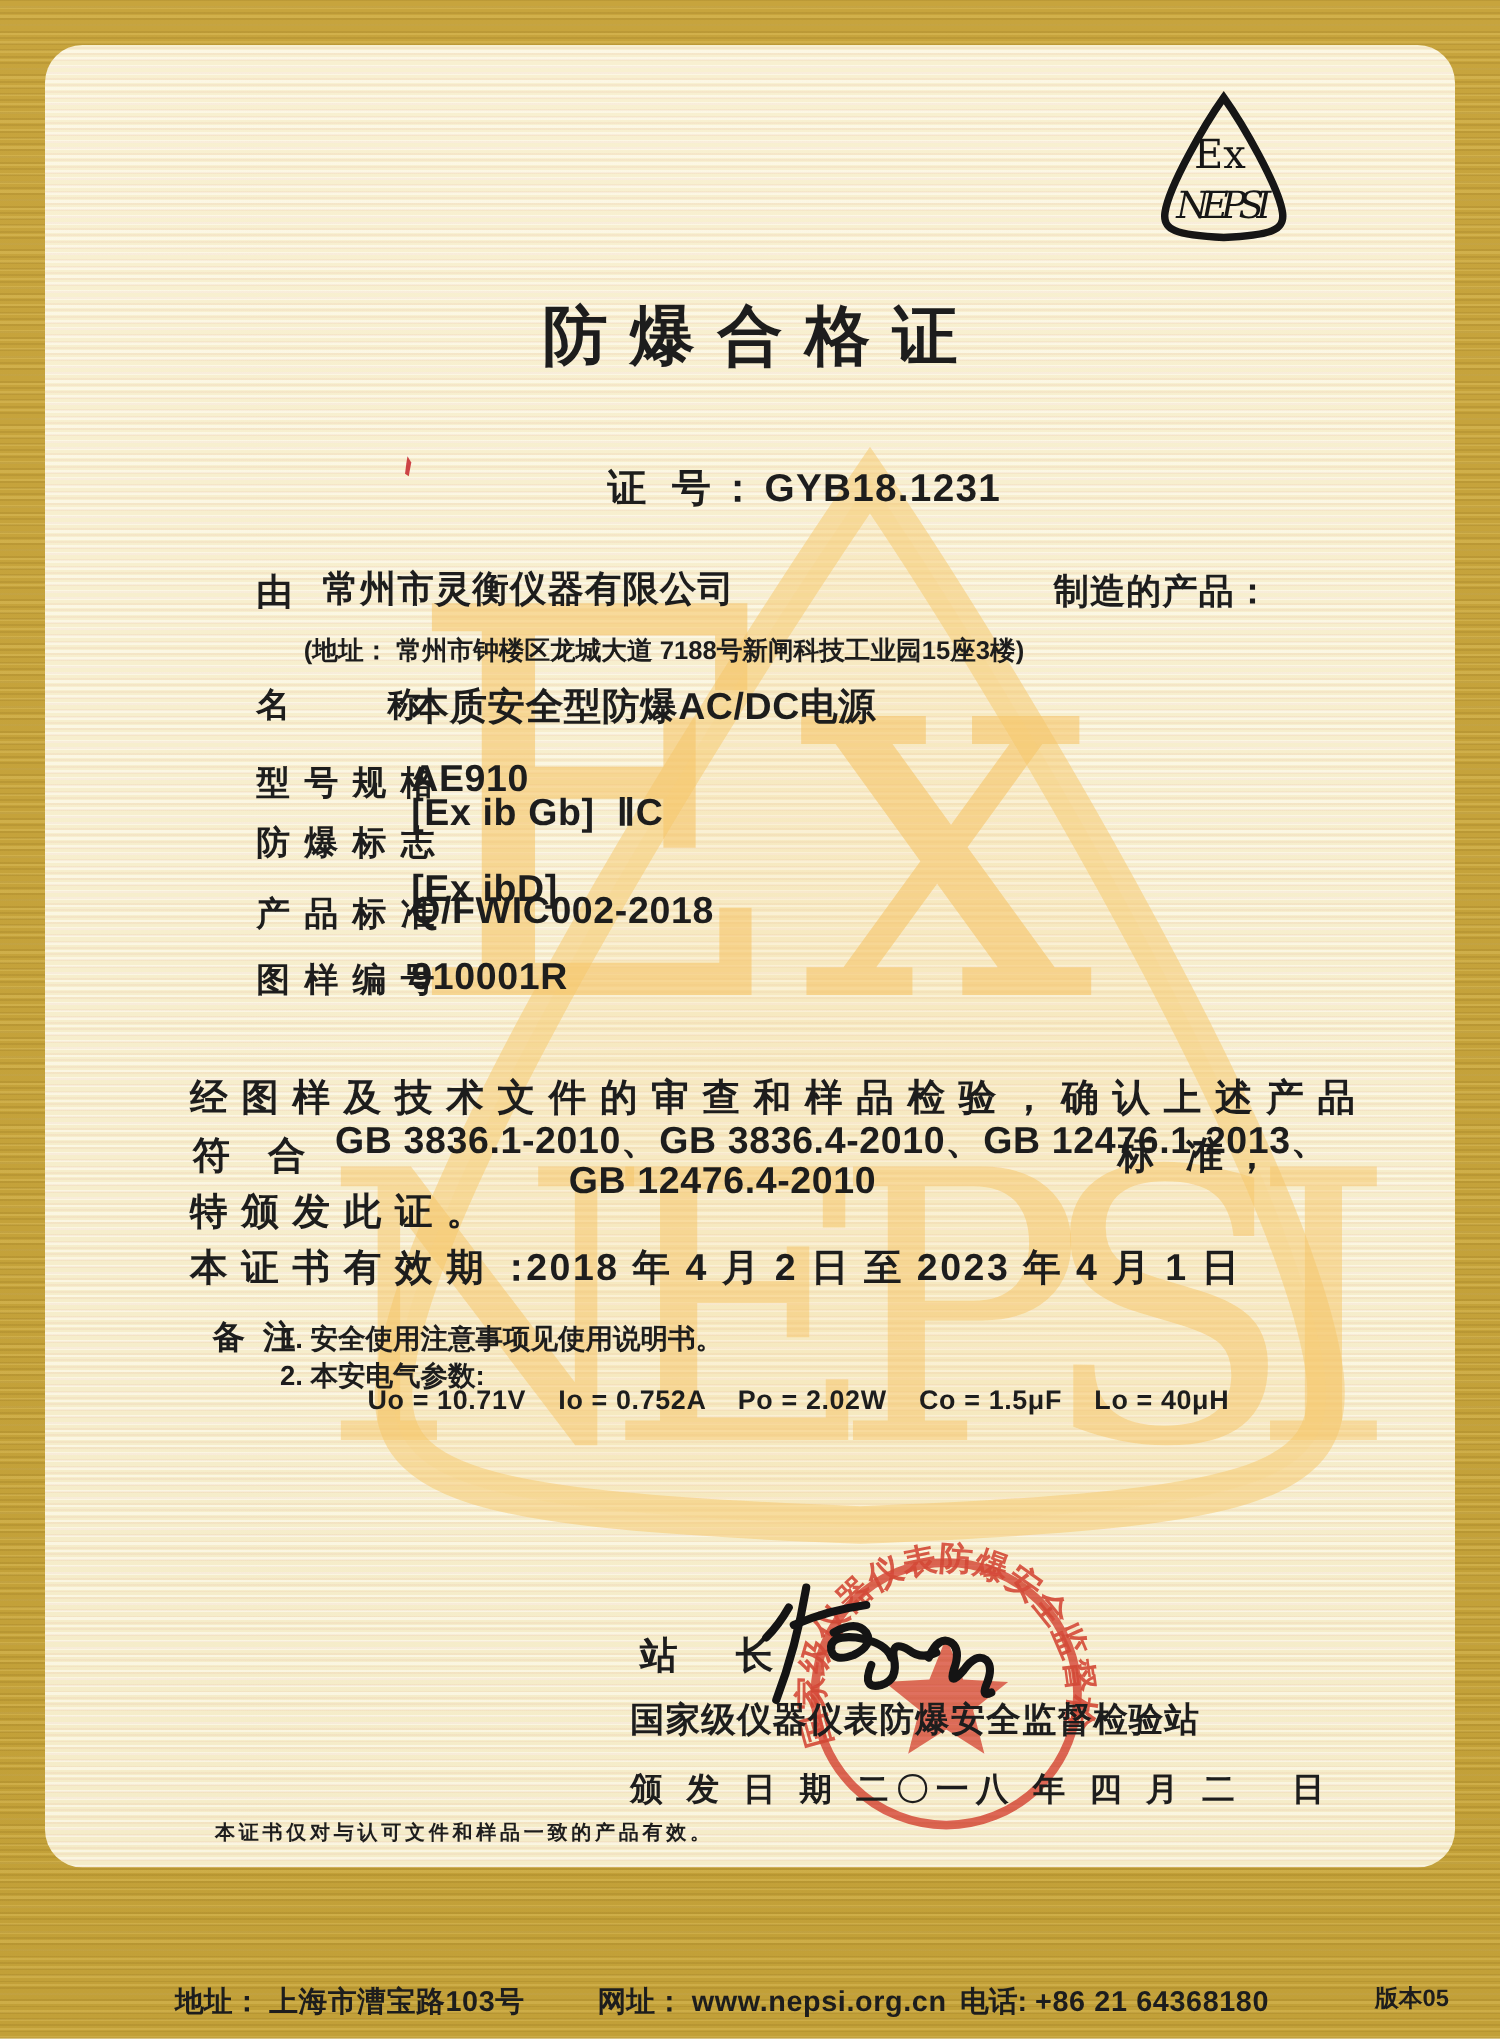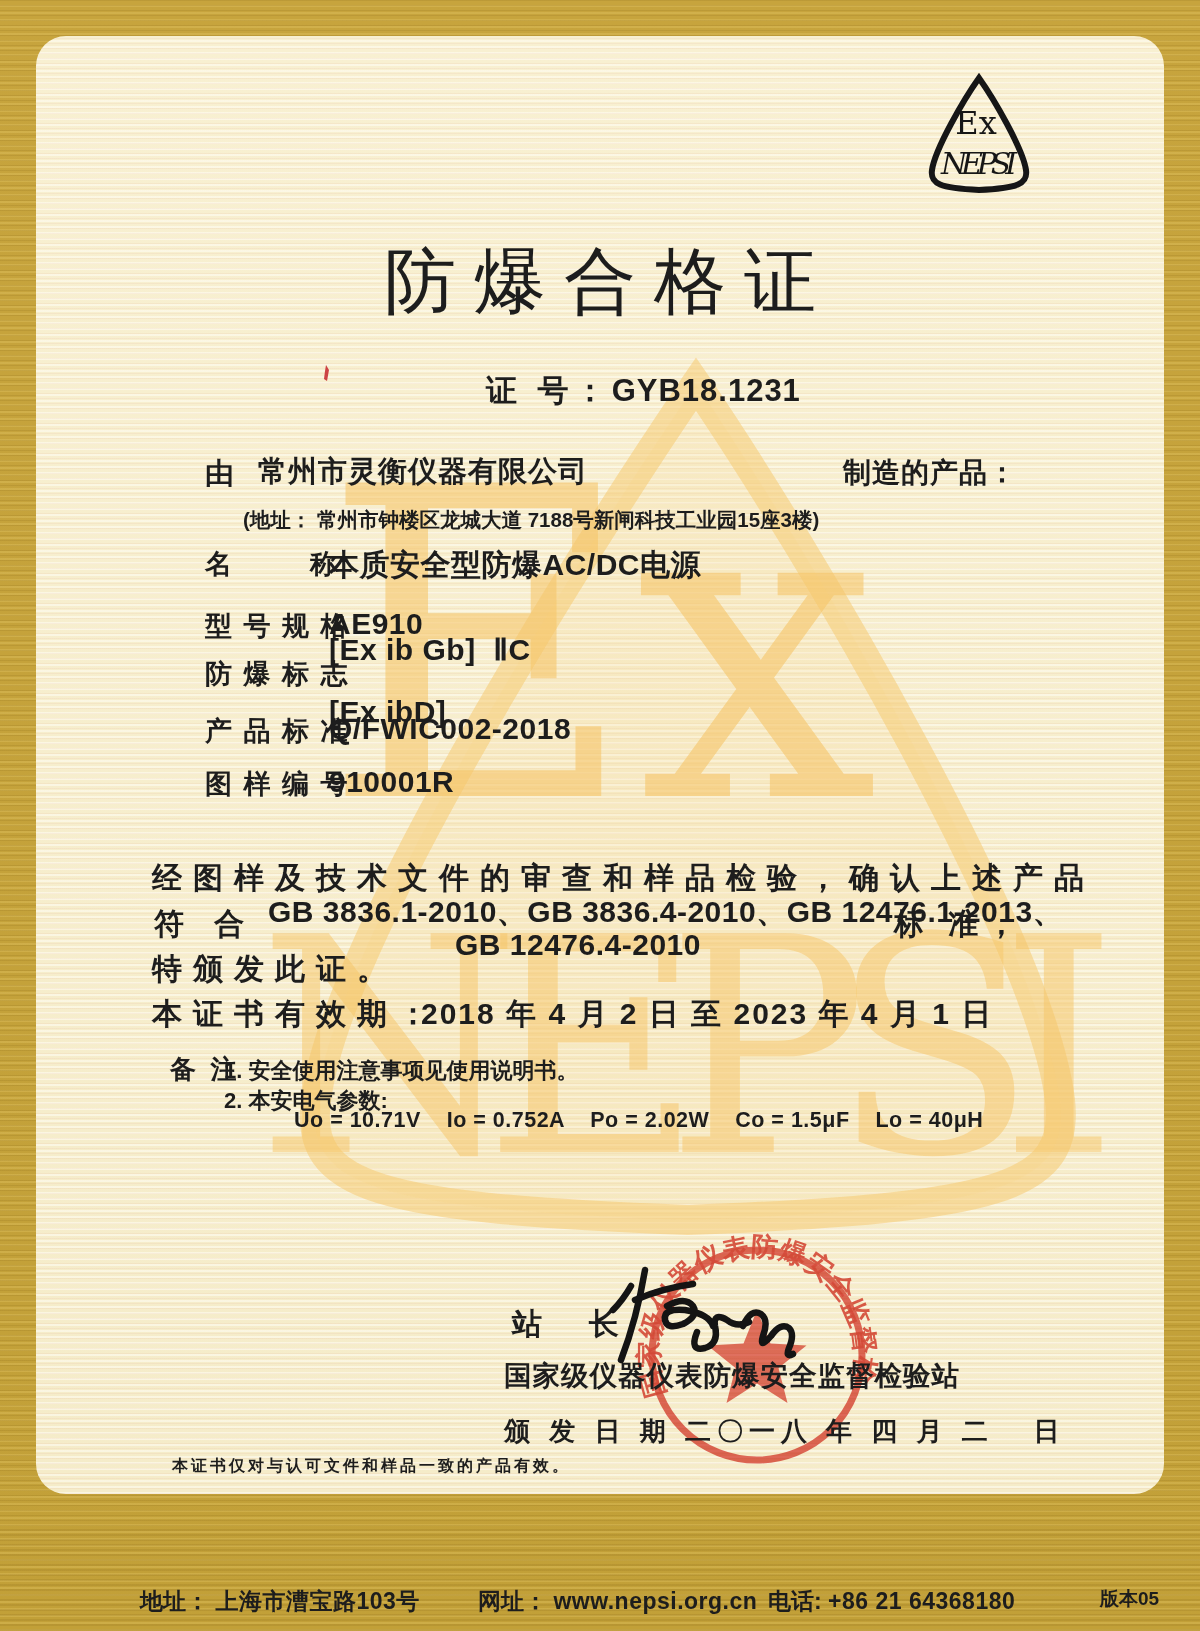--- a/index.html
+++ b/index.html
@@ -16,21 +16,21 @@
   .paper{position:absolute;left:36px;top:36px;width:1128px;height:1458px;border-radius:30px;
     background:
       repeating-linear-gradient(0deg, rgba(214,120,108,0.08) 0 1.5px, rgba(255,255,255,0) 1.5px 5px),
       repeating-linear-gradient(0deg, rgba(255,253,244,0.55) 0 2px, rgba(0,0,0,0) 2px 6px),
       linear-gradient(#f8f0d1,#f5ecc9);
     overflow:hidden;
   }
   .abs{position:absolute;}
   .b{font-weight:bold;}
   .pre{white-space:pre;}
-  .cjktitle{font-size:72px;font-weight:normal;letter-spacing:18px;}
+  .cjktitle{font-size:52px;font-weight:bold;letter-spacing:18px;}
   .fieldlabel{font-size:27px;font-weight:bold;white-space:pre;letter-spacing:2px;}
   .fieldvalue{font-size:30px;font-weight:bold;letter-spacing:0.5px;}
   .stmt{font-size:30px;font-weight:bold;letter-spacing:11px;white-space:pre;}
   .note-sm{font-size:22px;font-weight:bold;}
   .watermark{opacity:0.95;pointer-events:none;}
   .seal{mix-blend-mode:multiply;}
   .foot-col{font-size:23px;font-weight:bold;line-height:34px;white-space:pre;}
   .foot-col .v{letter-spacing:0.5px;}
 </style>
 </head>

